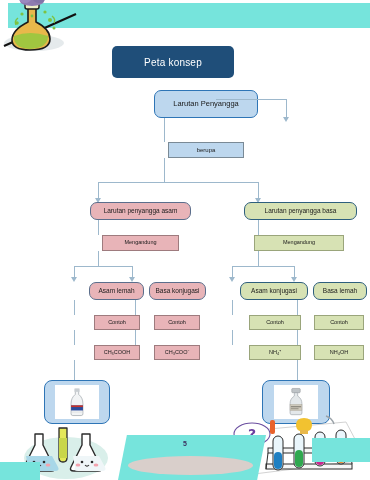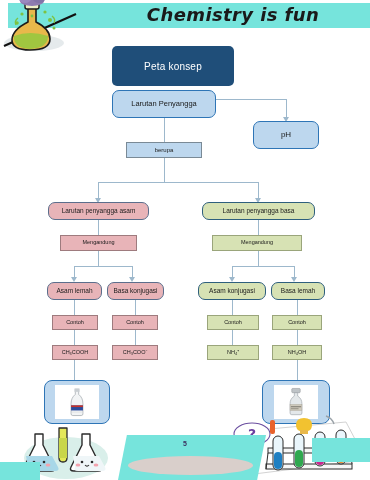--- a/index.html
+++ b/index.html
@@ -21,31 +21,32 @@
     position:absolute;left:118px;top:1px;width:230px;height:26px;
     display:flex;align-items:center;justify-content:center;
     font-family:"DejaVu Sans", sans-serif;
     font-size:18px;font-style:italic;font-weight:600;color:#1a1a1a;
     letter-spacing:.4px;white-space:nowrap;
   }
   .flask-art{position:absolute;left:-2px;top:-4px;width:98px;height:62px;}
 
   
   .peta-konsep{
-    position:absolute;left:112px;top:46px;width:122px;height:40px;
+    position:absolute;left:112px;top:46px;width:122px;height:32px;
     background:#1F4E79;border-radius:5px;
     display:flex;align-items:center;justify-content:center;
     color:#ffffff;font-size:10px;letter-spacing:.2px;
   }
 
   
   .node{
     position:absolute;display:flex;align-items:center;justify-content:center;
     text-align:left;line-height:1.05;
     box-sizing:border-box;
+    margin-left:42px;
   }
   .node-blue-round{
     background:#BDD7EE;border:1px solid #2E75B6;border-radius:7px;
     color:#1a1a1a;
   }
   .node-blue-rect{
     background:#BDD7EE;border:1px solid #7a8a96;
     color:#1a1a1a;
   }
   .node-pink-round{
@@ -107,21 +108,20 @@
     position:absolute;left:0px;top:462px;width:40px;height:18px;
     background:#76E4DC;
   }
 </style>
 </head>
 <body>
 
 <div class="page">
 
   <div class="header-band"></div>
-  <div class="header-title">Chemistry is fun</div>
 
   <svg class="flask-art" viewBox="0 0 98 62">
     <ellipse cx="36" cy="47" rx="30" ry="8" fill="#cfd8dc" opacity=".55"></ellipse>
     <path d="M6 50 L78 18" stroke="#111" stroke-width="2.2" fill="none"></path>
     <path d="M30 10 L30 26 Q14 34 14 44 Q14 54 32 54 Q52 54 52 43 Q52 33 38 26 L38 10 Z" fill="#E8B84B" stroke="#1b1b1b" stroke-width="1.6" stroke-linejoin="round"></path>
     <path d="M16 40 Q32 34 50 40 Q50 52 32 53 Q15 52 16 40 Z" fill="#93C83E" opacity=".85"></path>
     <rect x="27" y="6" width="14" height="7" rx="2" fill="#EFEFC8" stroke="#1b1b1b" stroke-width="1.4"></rect>
     <ellipse cx="34" cy="5" rx="12" ry="5" fill="#8E7BB0"></ellipse>
     <ellipse cx="27" cy="3" rx="6" ry="4" fill="#9B8AC0"></ellipse>
     <ellipse cx="41" cy="3" rx="6" ry="4" fill="#8273A8"></ellipse>
@@ -140,21 +140,20 @@
   </svg>
 
   <div class="peta-konsep">Peta konsep</div>
 
   <div class="node node-blue-round" style="left:112px;top:90px;width:104px;height:28px;font-size:7.5px;">Larutan Penyangga</div>
 
   <div class="conn conn-h" style="left:216px;top:99px;width:70px;"></div>
   <div class="conn conn-v" style="left:286px;top:99px;height:18px;"></div>
   <div class="arrow" style="left:282.5px;top:117px;"></div>
 
-  <div class="node node-blue-round" style="left:253px;top:121px;width:66px;height:28px;font-size:8px;">pH</div>
 
   <div class="conn conn-v" style="left:164px;top:118px;height:24px;"></div>
   <div class="node node-blue-rect" style="left:126px;top:142px;width:76px;height:16px;font-size:6px;">berupa</div>
 
   <div class="conn conn-v" style="left:164px;top:158px;height:24px;"></div>
   <div class="conn conn-h" style="left:98px;top:182px;width:160px;"></div>
   <div class="conn conn-v" style="left:98px;top:182px;height:16px;"></div>
   <div class="conn conn-v" style="left:258px;top:182px;height:16px;"></div>
   <div class="arrow" style="left:94.5px;top:198px;"></div>
   <div class="arrow" style="left:254.5px;top:198px;"></div>

